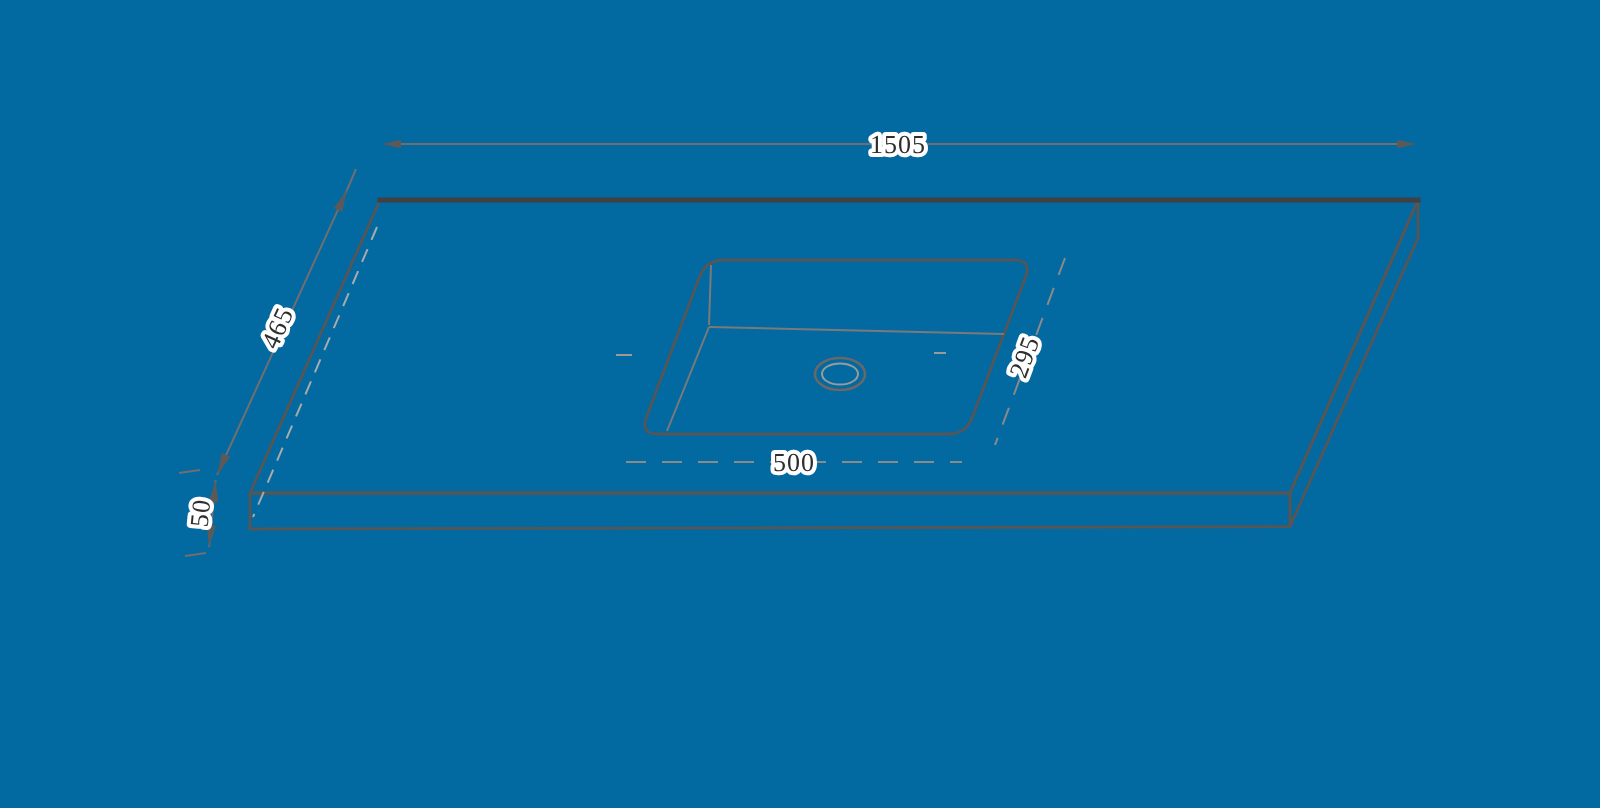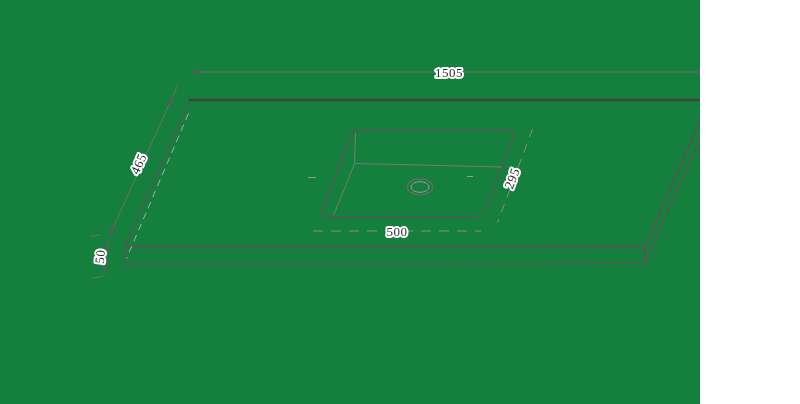--- a/index.html
+++ b/index.html
@@ -1,19 +1,19 @@
 <!DOCTYPE html>
 <html><head>
 <meta charset="utf-8">
 <style>
   html,body{margin:0;padding:0;background:#ffffff;}
   .stage{
     position:relative;
-    width:700px;height:404px;
-    background:#15803d;
+    width:800px;height:404px;
+    background:#0369a1;
     overflow:hidden;
     font-family:"Liberation Serif","DejaVu Serif",serif;
   }
   svg{display:block;}
   .edge        {fill:none;stroke:#565656;stroke-width:1.4;stroke-linejoin:round;}
   .edge-thick  {fill:none;stroke:#414141;stroke-width:2.5;stroke-linecap:square;}
   .edge-thin   {fill:none;stroke:#7a7a7a;stroke-width:1;}
   .hidden-edge {fill:none;stroke:#aaaaaa;stroke-width:1;stroke-dasharray:7 5;}
   .dim         {fill:none;stroke:#6f6f6f;stroke-width:1;}
   .dim-dash    {fill:none;stroke:#8a8a8a;stroke-width:1;}

